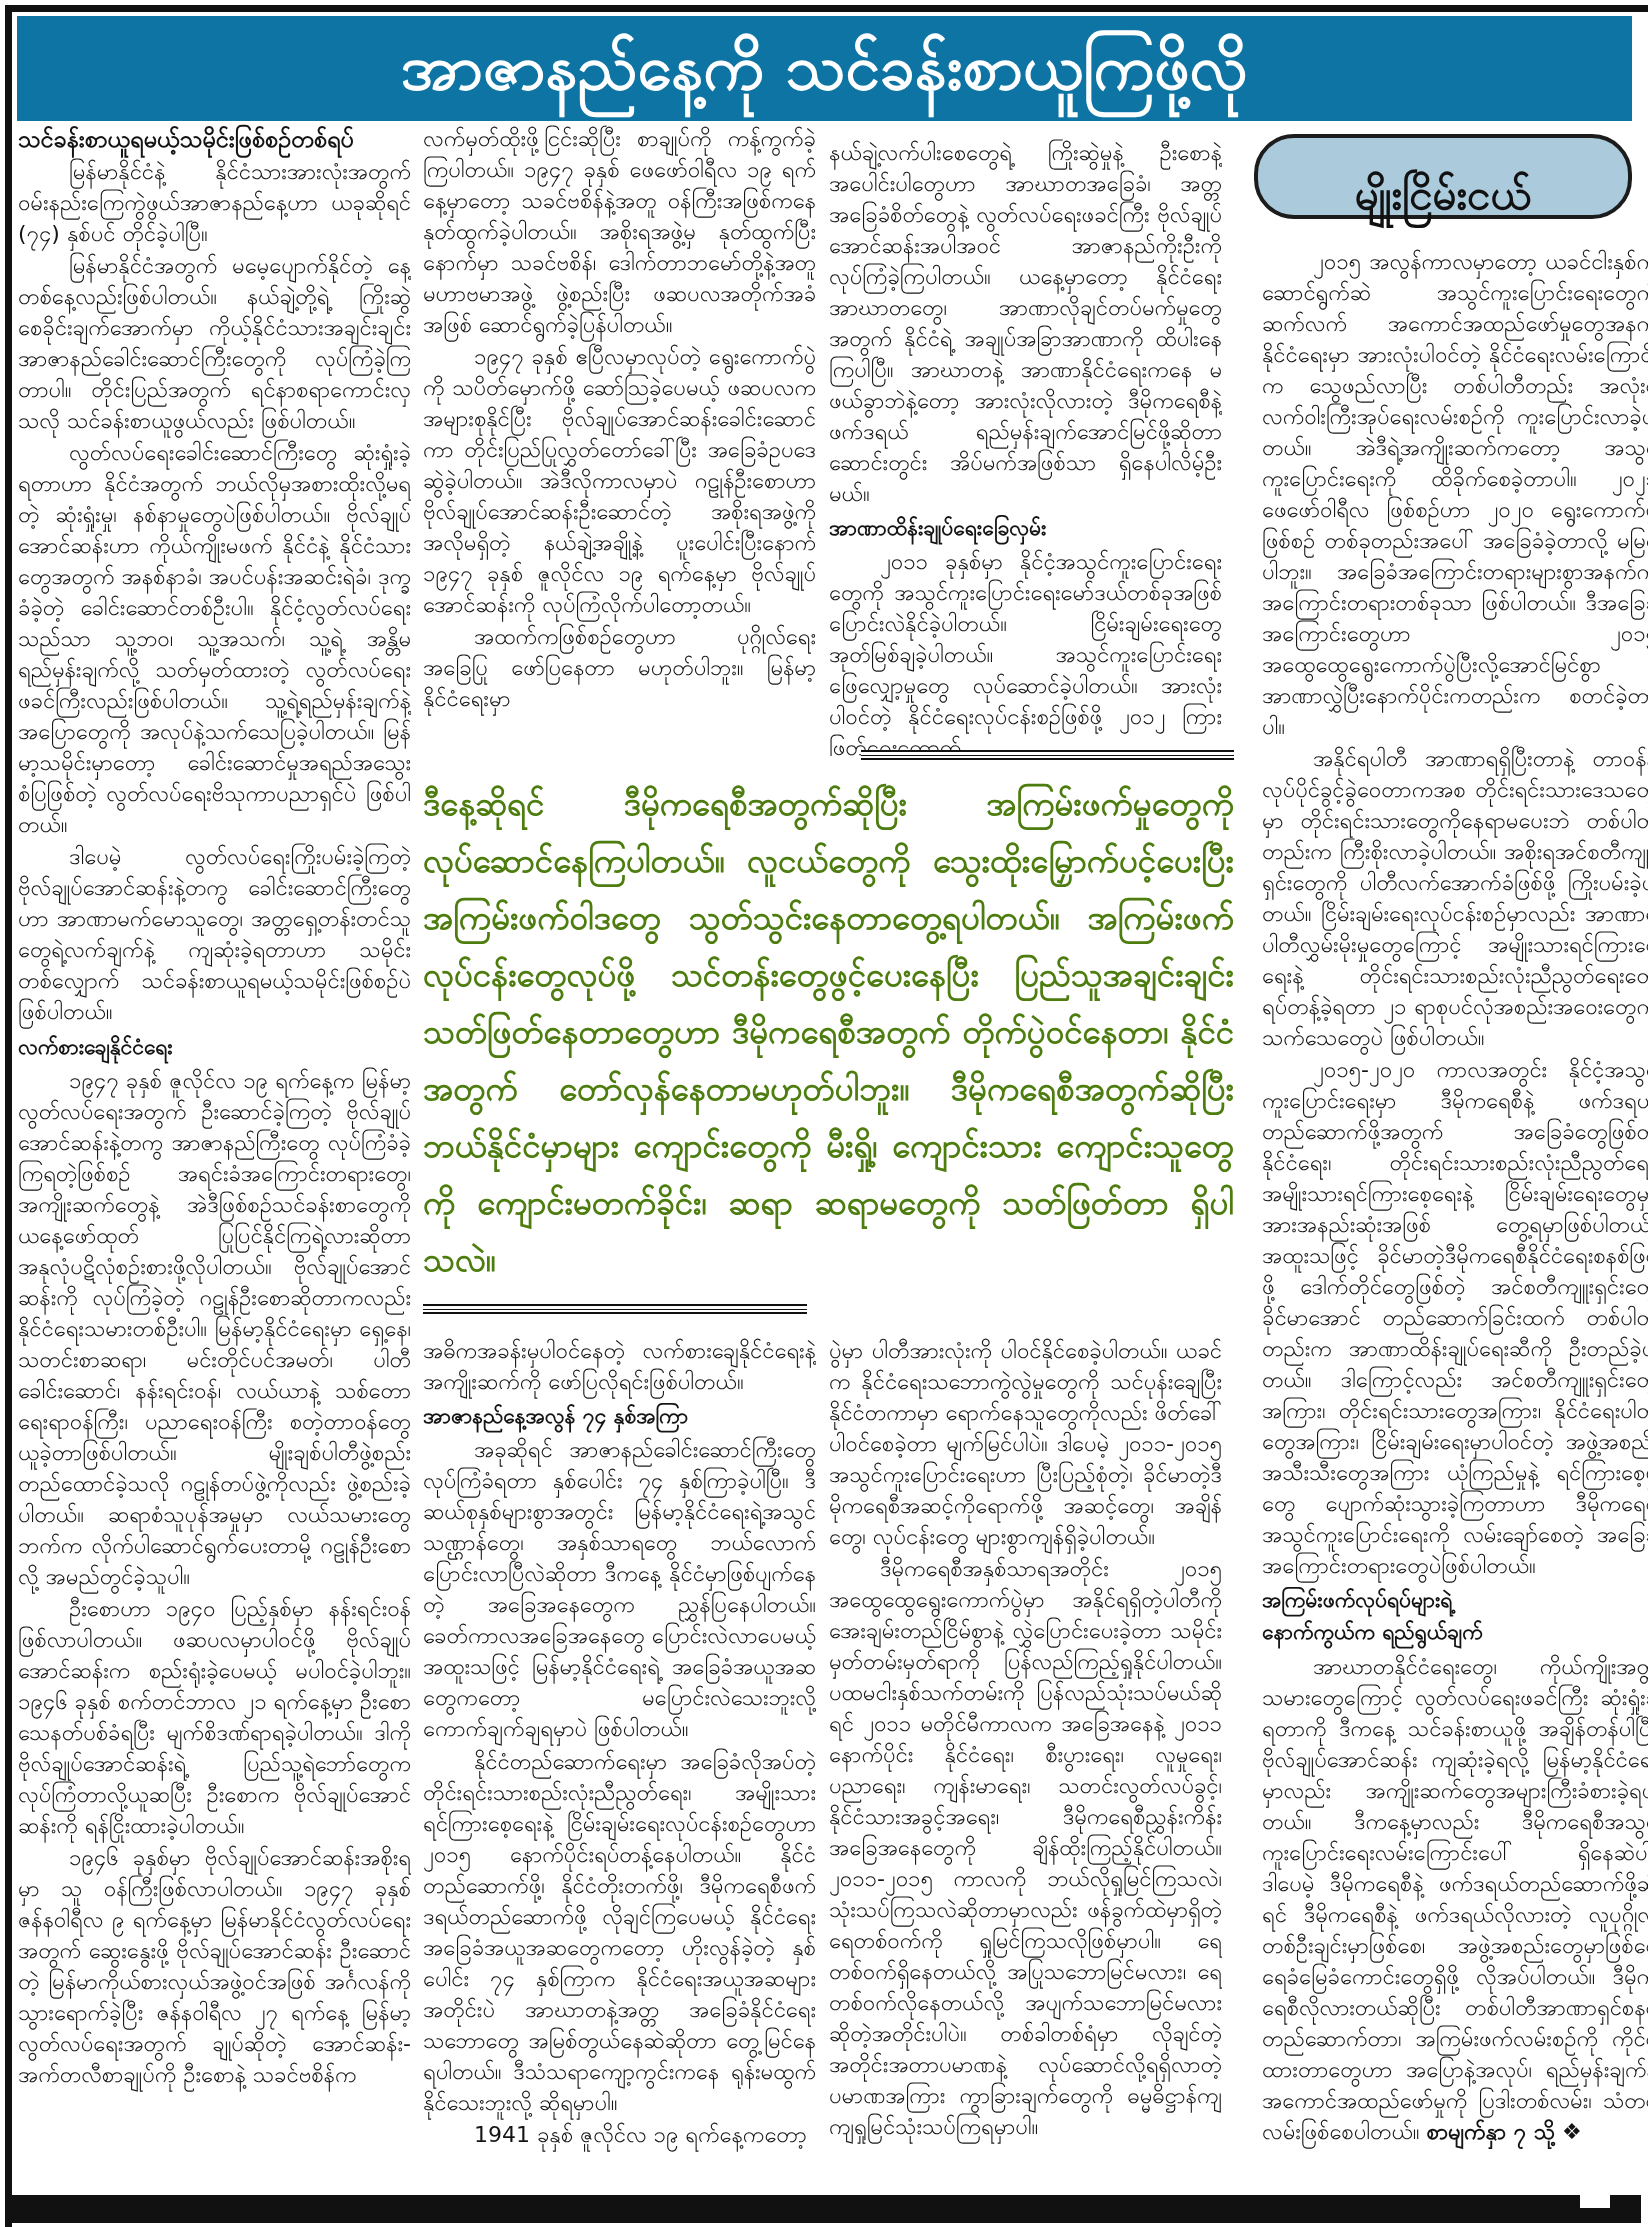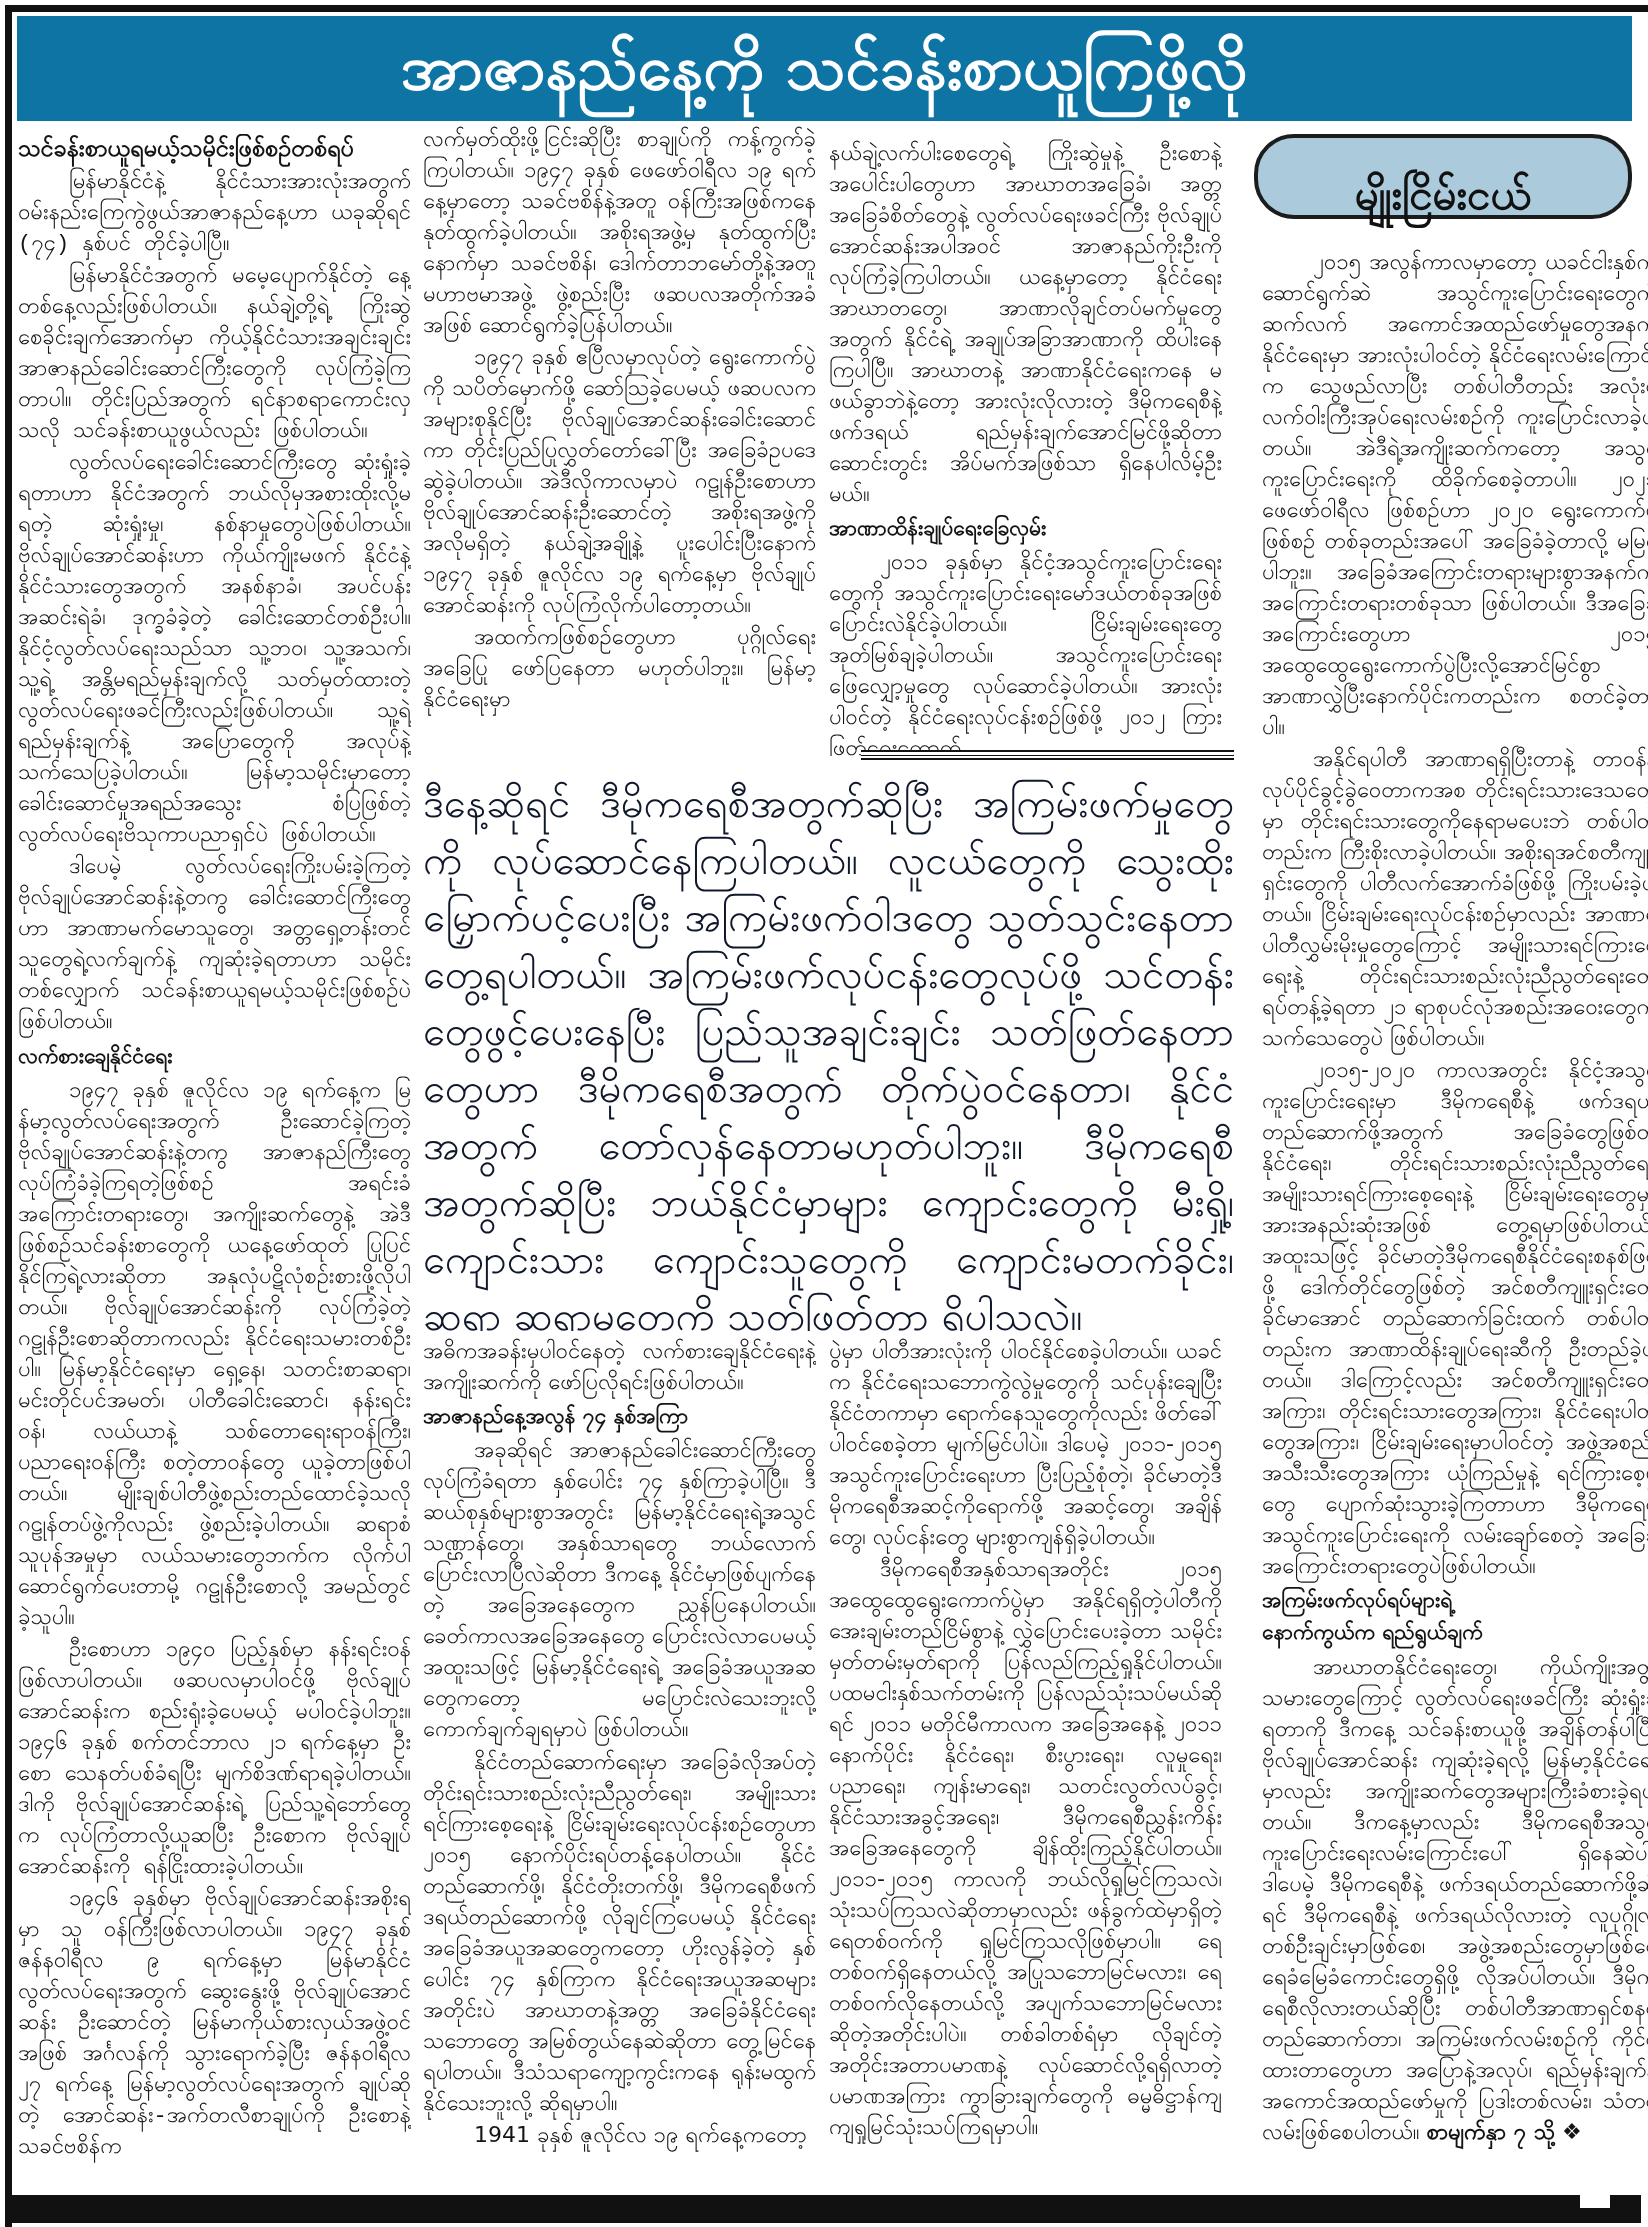--- a/index.html
+++ b/index.html
@@ -8,31 +8,31 @@
   .frame{position:absolute;left:4.5px;top:4.5px;width:1639px;height:2219px;
          border:7.2px solid #111;border-bottom:none;pointer-events:none;}
   .banner{position:absolute;left:16.7px;top:15.6px;width:1615px;height:105px;background:#0d74a3;
           display:flex;align-items:center;justify-content:center;}
   .headline{color:#ffffff;font-weight:bold;font-size:62px;line-height:1;white-space:nowrap;}
   .col{position:absolute;overflow:hidden;text-align:justify;font-size:22px;line-height:31px;}
   .col p{margin:0 0 1.1px 0;}
   .col p.ind{text-indent:51px;}
   .lede{font-weight:bold;font-size:23.4px;line-height:32px;margin:0 0 2.2px 0;}
   h3.subhead{font-weight:bold;font-size:21px;line-height:32px;margin:3.3px 0 2.2px 0;text-align:left;}
-  .col1{left:18px;top:134px;width:393px;height:2054px;font-family:Liberation Mono, monospace;}
+  .col1{left:18px;top:123px;width:393px;height:2054px;}
   .col2top{left:423px;top:123px;width:393px;height:619px;}
   .col2bot{left:423px;top:1335px;width:393px;height:868px;}
   .col3top{left:829px;top:137px;width:393px;height:619px;}
   .col3bot{left:829px;top:1335px;width:393px;height:868px;}
   .col4{left:1234px;top:246px;width:396px;height:1958px;margin-left:28px;}
   .pullquote{position:absolute;left:423px;top:750px;width:811px;height:581px;overflow:hidden;}
   .rule{height:10px;background:linear-gradient(#111 0 2.2px,#fff 2.2px 4.5px,#111 4.5px 6.1px,#fff 6.1px 7.8px,#111 7.8px 10px);}
   .rule-top{width:373px;margin-left:438px;margin-bottom:14.5px;}
   .rule-bottom{width:384px;margin-top:16.7px;}
-  .pq-text{font-weight:normal;font-size:40px;line-height:57px;text-align:justify;color:#0f172a;}
+  .pq-text{font-weight:bold;font-size:33px;line-height:57px;text-align:justify;color:#4d7c0f;}
   .authorbox{position:absolute;left:1254px;top:134px;width:378px;height:85px;background:#abcadb;
              border:4.5px solid #1c1c1c;border-radius:40px;box-sizing:border-box;
              display:flex;align-items:center;justify-content:center;}
   .authorbox span{font-weight:bold;font-size:42px;color:#111;margin-top:44px;}
   .cont{font-weight:bold;}
   .cont-glyph{font-weight:bold;}
   .bottombar{position:absolute;left:7.8px;top:2195px;width:1633px;height:28px;background:#111;}
   .notch{position:absolute;left:1580px;top:2195px;width:30px;height:13.4px;background:#fff;}
 </style>
 </head>

